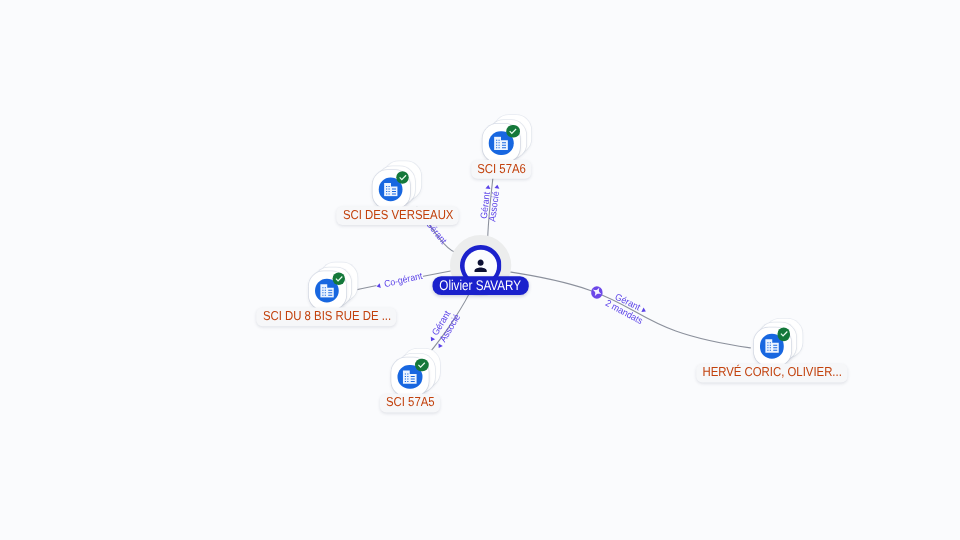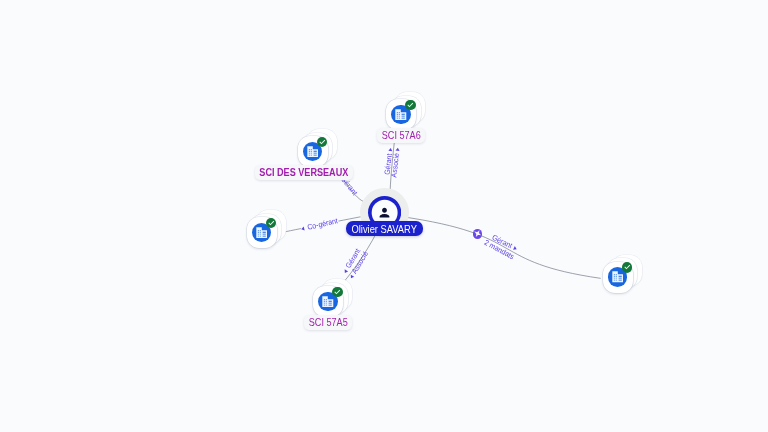--- a/index.html
+++ b/index.html
@@ -16,21 +16,21 @@
   .card.c1{left:0px;top:7px;
            box-shadow:0 1.2px 2.6px rgba(40,50,80,.14), 0 0 0 .55px rgba(214,220,231,.85);}
   .card.c2{left:4.5px;top:3.5px;
            box-shadow:0 1px 2px rgba(40,50,80,.07), 0 0 0 .55px rgba(219,224,233,.75);}
   .card.c3{left:9px;top:0px;
            box-shadow:0 1px 2px rgba(40,50,80,.05), 0 0 0 .55px rgba(223,228,236,.65);}
   .cdisc{position:absolute;left:5px;top:12.5px;width:19.5px;height:19.5px;border-radius:50%;
          background:#1867e0;display:flex;align-items:center;justify-content:center;}
   .vbadge{position:absolute;left:19.1px;top:7.6px;width:10.6px;height:10.6px;border-radius:50%;
           background:#14783a;display:flex;align-items:center;justify-content:center;}
-  .clabel{background:#f6f7f9;color:#a21caf;border-radius:5px;white-space:nowrap;
+  .clabel{background:#f6f7f9;color:#c2410c;border-radius:5px;white-space:nowrap;
           box-shadow:0 1px 2.5px rgba(40,50,80,.13);height:15px;
           display:flex;align-items:center;justify-content:center;}
   .clabel span{font-size:10.4px;line-height:11px;transform:scaleX(.875);display:block;}
 
   
   .halo{position:absolute;width:49px;height:49px;border-radius:50%;background:#eceded;}
   .pin{position:absolute;width:33.3px;height:39px;}
   .pin .picon{position:absolute;left:8.15px;top:8.3px;width:17px;height:17px;
               display:flex;align-items:center;justify-content:center;}
   .plabel{background:#1b21cc;color:#fff;border-radius:7px;white-space:nowrap;height:15px;
@@ -95,39 +95,42 @@
           <svg viewBox="0 0 22 22" width="11.6" height="11.6" shape-rendering="geometricPrecision">
             <path fill="#ecf4ff" d="M11 6.2V0.6H0.6v20.8h20.8V6.2H11zM5.3 18.1H3.5v-1.5h1.8v1.5zm0-3.7H3.5v-1.5h1.8v1.5zm0-3.7H3.5V9.2h1.8v1.5zm0-3.7H3.5V5.5h1.8V7zm3.7 11.1H7.2v-1.5H9v1.5zm0-3.7H7.2v-1.5H9v1.5zm0-3.7H7.2V9.2H9v1.5zm0-3.7H7.2V5.5H9V7zm9.6 11.1h-6.1v-1.5h6.1v1.5zm0-3.7h-6.1v-1.5h6.1v1.5zm0-3.7h-6.1V9.2h6.1v1.5z"></path>
           </svg>
         </div>
         <div class="vbadge">
           <svg viewBox="0 0 24 24" width="8.6" height="8.6">
             <path fill="#e7fbee" d="M9.6 17.6 3.9 11.9l1.9-1.9 3.8 3.8 8.6-8.6 1.9 1.9z"></path>
           </svg>
         </div>
       </div>
-      <div class="node clabel" style="top: 165.1px; left: 255px; width: 98.2297px; font-weight: bold;">
+      <div class="node clabel" style="top: 165.1px; left: 269px; width: 98.2297px;">
         <span>SCI DES VERSEAUX</span>
       </div>
       <div class="node company" style="left: 246.55px; top: 210.15px;">
         <div class="cardstack">
           <div class="card c3"></div>
           <div class="card c2"></div>
           <div class="card c1"></div>
         </div>
         <div class="cdisc">
           <svg viewBox="0 0 22 22" width="11.6" height="11.6" shape-rendering="geometricPrecision">
             <path fill="#ecf4ff" d="M11 6.2V0.6H0.6v20.8h20.8V6.2H11zM5.3 18.1H3.5v-1.5h1.8v1.5zm0-3.7H3.5v-1.5h1.8v1.5zm0-3.7H3.5V9.2h1.8v1.5zm0-3.7H3.5V5.5h1.8V7zm3.7 11.1H7.2v-1.5H9v1.5zm0-3.7H7.2v-1.5H9v1.5zm0-3.7H7.2V9.2H9v1.5zm0-3.7H7.2V5.5H9V7zm9.6 11.1h-6.1v-1.5h6.1v1.5zm0-3.7h-6.1v-1.5h6.1v1.5zm0-3.7h-6.1V9.2h6.1v1.5z"></path>
           </svg>
         </div>
         <div class="vbadge">
           <svg viewBox="0 0 24 24" width="8.6" height="8.6">
             <path fill="#e7fbee" d="M9.6 17.6 3.9 11.9l1.9-1.9 3.8 3.8 8.6-8.6 1.9 1.9z"></path>
           </svg>
         </div>
+      </div>
+      <div class="node clabel" style="top: 246px; left: 205.117px; width: 112.366px;">
+        <span>SCI DU 8 BIS RUE DE ...</span>
       </div>
       <div class="node company" style="left: 313.15px; top: 279.25px;">
         <div class="cardstack">
           <div class="card c3"></div>
           <div class="card c2"></div>
           <div class="card c1"></div>
         </div>
         <div class="cdisc">
           <svg viewBox="0 0 22 22" width="11.6" height="11.6" shape-rendering="geometricPrecision">
             <path fill="#ecf4ff" d="M11 6.2V0.6H0.6v20.8h20.8V6.2H11zM5.3 18.1H3.5v-1.5h1.8v1.5zm0-3.7H3.5v-1.5h1.8v1.5zm0-3.7H3.5V9.2h1.8v1.5zm0-3.7H3.5V5.5h1.8V7zm3.7 11.1H7.2v-1.5H9v1.5zm0-3.7H7.2v-1.5H9v1.5zm0-3.7H7.2V9.2H9v1.5zm0-3.7H7.2V5.5H9V7zm9.6 11.1h-6.1v-1.5h6.1v1.5zm0-3.7h-6.1v-1.5h6.1v1.5zm0-3.7h-6.1V9.2h6.1v1.5z"></path>
@@ -151,20 +154,23 @@
         <div class="cdisc">
           <svg viewBox="0 0 22 22" width="11.6" height="11.6" shape-rendering="geometricPrecision">
             <path fill="#ecf4ff" d="M11 6.2V0.6H0.6v20.8h20.8V6.2H11zM5.3 18.1H3.5v-1.5h1.8v1.5zm0-3.7H3.5v-1.5h1.8v1.5zm0-3.7H3.5V9.2h1.8v1.5zm0-3.7H3.5V5.5h1.8V7zm3.7 11.1H7.2v-1.5H9v1.5zm0-3.7H7.2v-1.5H9v1.5zm0-3.7H7.2V9.2H9v1.5zm0-3.7H7.2V5.5H9V7zm9.6 11.1h-6.1v-1.5h6.1v1.5zm0-3.7h-6.1v-1.5h6.1v1.5zm0-3.7h-6.1V9.2h6.1v1.5z"></path>
           </svg>
         </div>
         <div class="vbadge">
           <svg viewBox="0 0 24 24" width="8.6" height="8.6">
             <path fill="#e7fbee" d="M9.6 17.6 3.9 11.9l1.9-1.9 3.8 3.8 8.6-8.6 1.9 1.9z"></path>
           </svg>
         </div>
+      </div>
+      <div class="node clabel" style="top: 290.6px; left: 556.653px; width: 121.294px;">
+        <span>HERVÉ CORIC, OLIVIER...</span>
       </div>
       <div class="node halo" style="left: 360px; top: 187.5px;"></div>
       <div class="node pin" style="left: 367.85px; top: 195.8px;"><svg viewBox="0 0 33.3 39" width="33.3" height="39">
           <path d="M16.65 0C7.45 0 0 7.45 0 16.65c0 4.1 2.45 9.0 5.6 13.1 2.6 3.4 5.6 6.4 8.0 8.5 1.75 1.55 4.3 1.55 6.05 0 2.4-2.1 5.45-5.1 8.05-8.5 3.15-4.1 5.6-9.0 5.6-13.1C33.3 7.45 25.85 0 16.65 0z" fill="#1b21cc"></path>
           <circle cx="16.65" cy="16.8" r="13" fill="#fbfcfe"></circle>
         </svg><div class="picon">
           <svg viewBox="0 0 24 24" width="17" height="17">
             <path fill="#0c1033" d="M12 12.2c-1.9 0-3.4-1.6-3.4-3.5S10.1 5.2 12 5.2s3.4 1.6 3.4 3.5-1.5 3.5-3.4 3.5zm0 1.8c2.3 0 6.9 1.2 6.9 3.5v1.7H5.1v-1.7c0-2.3 4.6-3.5 6.9-3.5z"></path>
           </svg>
         </div></div>

